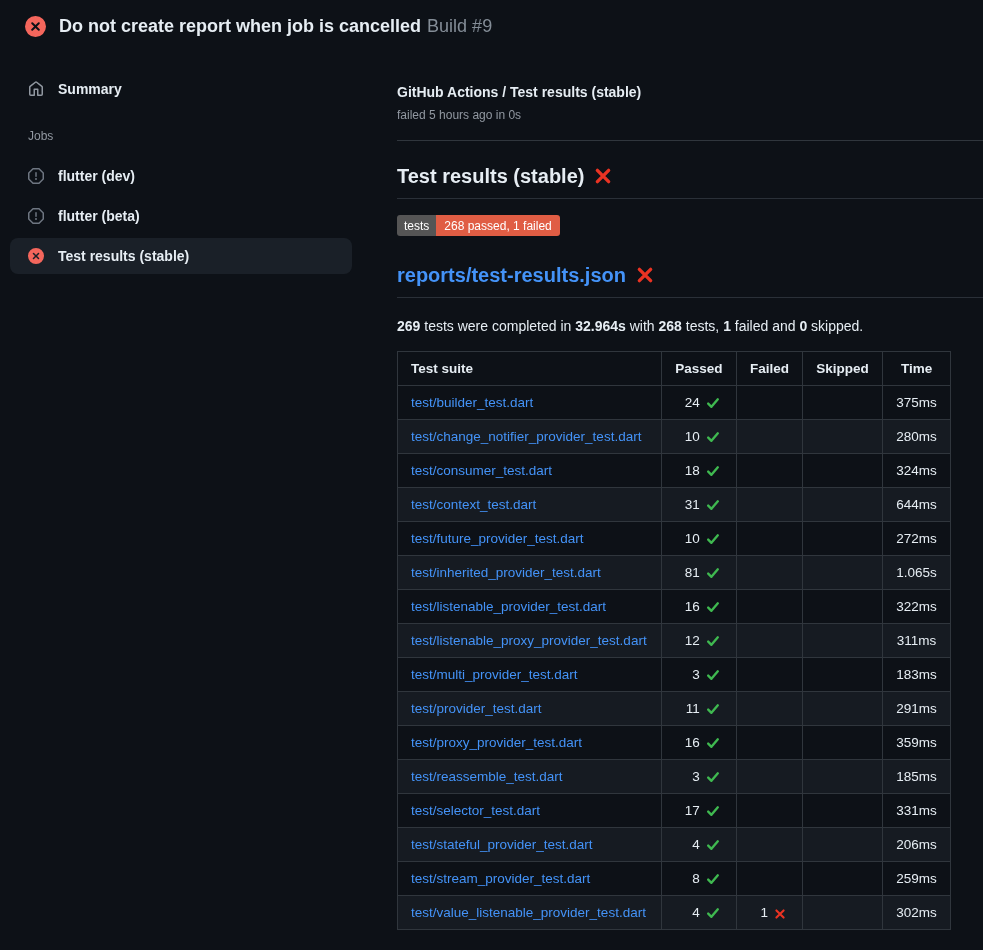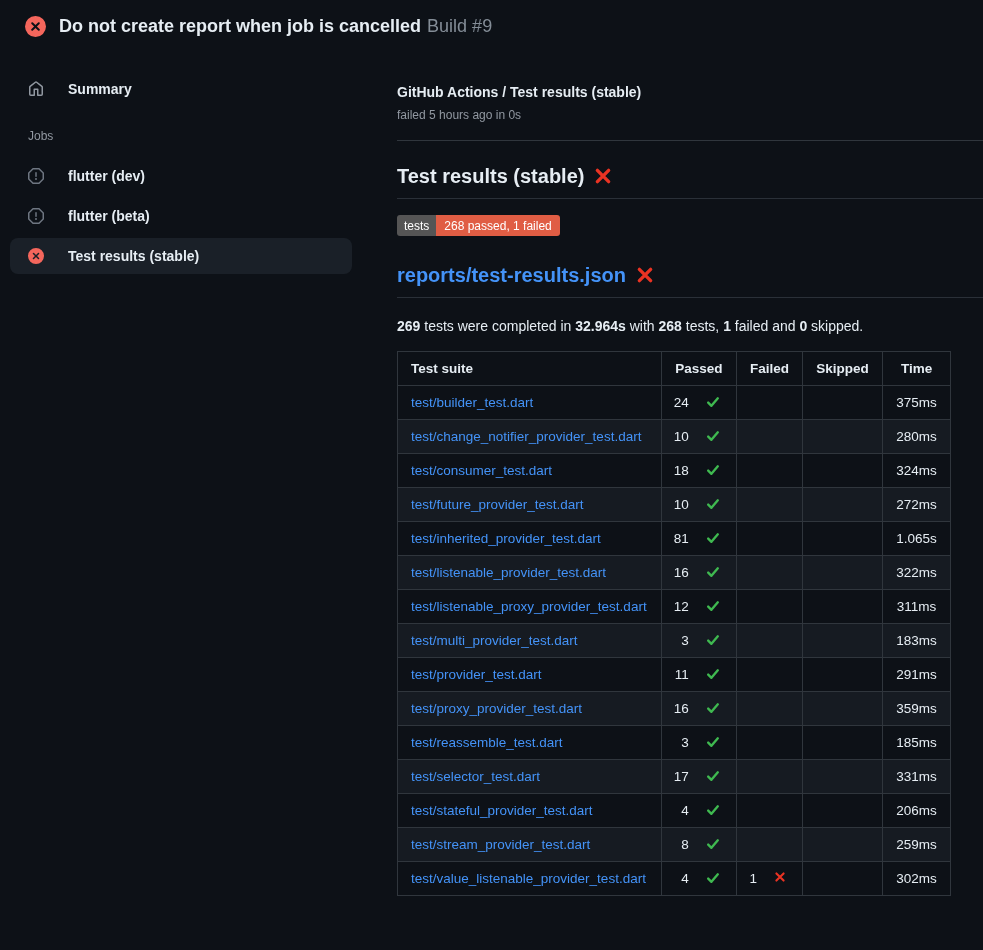--- a/index.html
+++ b/index.html
@@ -15,21 +15,21 @@
   }
   
   .run-header{display:flex;align-items:center;gap:13px;padding:16px 0 14px 25px;}
   .run-header .status-ico{width:21px;height:21px;flex:none;}
   .run-title{font-size:18px;font-weight:700;line-height:1.2;text-align:center;}
   .run-build{color:#848d97;font-weight:400;margin-left:6px;}
   
   .layout{display:flex;align-items:flex-start;}
   aside{width:380px;flex:none;padding:19px 28px 0 10px;}
   .side-item{
-    display:flex;align-items:center;gap:24px;height:36px;padding:0 18px;
+    display:flex;align-items:center;gap:14px;height:36px;padding:0 18px;
     border-radius:8px;font-size:14px;font-weight:600;color:var(--text);
     cursor:pointer;margin-bottom:4px;
   }
   .side-item.selected{background:var(--sel);}
   .side-item .icon{width:16px;height:16px;flex:none;}
   .jobs-label{color:var(--muted);font-size:12px;margin:22px 0 15px 18px;}
   
   main{flex:1;padding:32px 0 0 17px;min-width:0;}
   .breadcrumb{font-size:14px;font-weight:700;}
   .run-meta{font-size:12px;color:var(--muted);margin-top:8px;}
@@ -49,21 +49,21 @@
   .summary-line{font-size:14px;margin:20px 0 17px 0;color:var(--text);}
   .summary-line b{font-weight:700;}
   
   table.results{border-collapse:collapse;width:554px;font-size:13.5px;}
   .results th,.results td{border:1px solid var(--border);height:34px;padding:0 13px;}
   .results thead th{font-weight:700;text-align:center;}
   .results thead th:first-child{text-align:left;}
   .results tbody tr:nth-child(even){background:var(--panel);}
   .results td.c-suite a{color:var(--link);text-decoration:none;cursor:pointer;}
   .results td.c-num{padding:0 16px 0 4px;}
-  .numwrap{display:flex;align-items:flex-start;justify-content:flex-end;gap:17px;}
+  .numwrap{display:flex;align-items:flex-end;justify-content:flex-end;gap:6px;}
   .results td.c-time{text-align:center;}
   .check{width:14px;height:14px;stroke:var(--green);stroke-width:2.7;fill:none;
          stroke-linecap:round;stroke-linejoin:round;flex:none;}
   .xmark{width:12px;height:12px;stroke:var(--xred);stroke-width:2.8;fill:none;
          stroke-linecap:round;flex:none;}
   .xmark-big{stroke:var(--xred);stroke-width:3;fill:none;stroke-linecap:round;flex:none;}
 </style>
 </head>
 <body>
 
@@ -222,20 +222,42 @@
               </div>
             </td>
     <td class="c-num">
               <div class="numwrap">
                 <span></span>
               </div>
             </td>
     <td class="c-time">324ms</td>
   </tr>
 
+  <tr>
+    <td class="c-suite"><a href="#">test/context_test.dart</a></td>
+    <td class="c-num">
+              <div class="numwrap">
+                <span>31</span>
+                <svg class="check" viewBox="0 0 16 16">
+                  <path d="M2.5 8.7 6.2 12.4 13.5 3.8"></path>
+                </svg>
+              </div>
+            </td>
+    <td class="c-num">
+              <div class="numwrap">
+                <span></span>
+              </div>
+            </td>
+    <td class="c-num">
+              <div class="numwrap">
+                <span></span>
+              </div>
+            </td>
+    <td class="c-time">644ms</td>
+  </tr>
 
   <tr>
     <td class="c-suite"><a href="#">test/future_provider_test.dart</a></td>
     <td class="c-num">
               <div class="numwrap">
                 <span>10</span>
                 <svg class="check" viewBox="0 0 16 16">
                   <path d="M2.5 8.7 6.2 12.4 13.5 3.8"></path>
                 </svg>
               </div>

